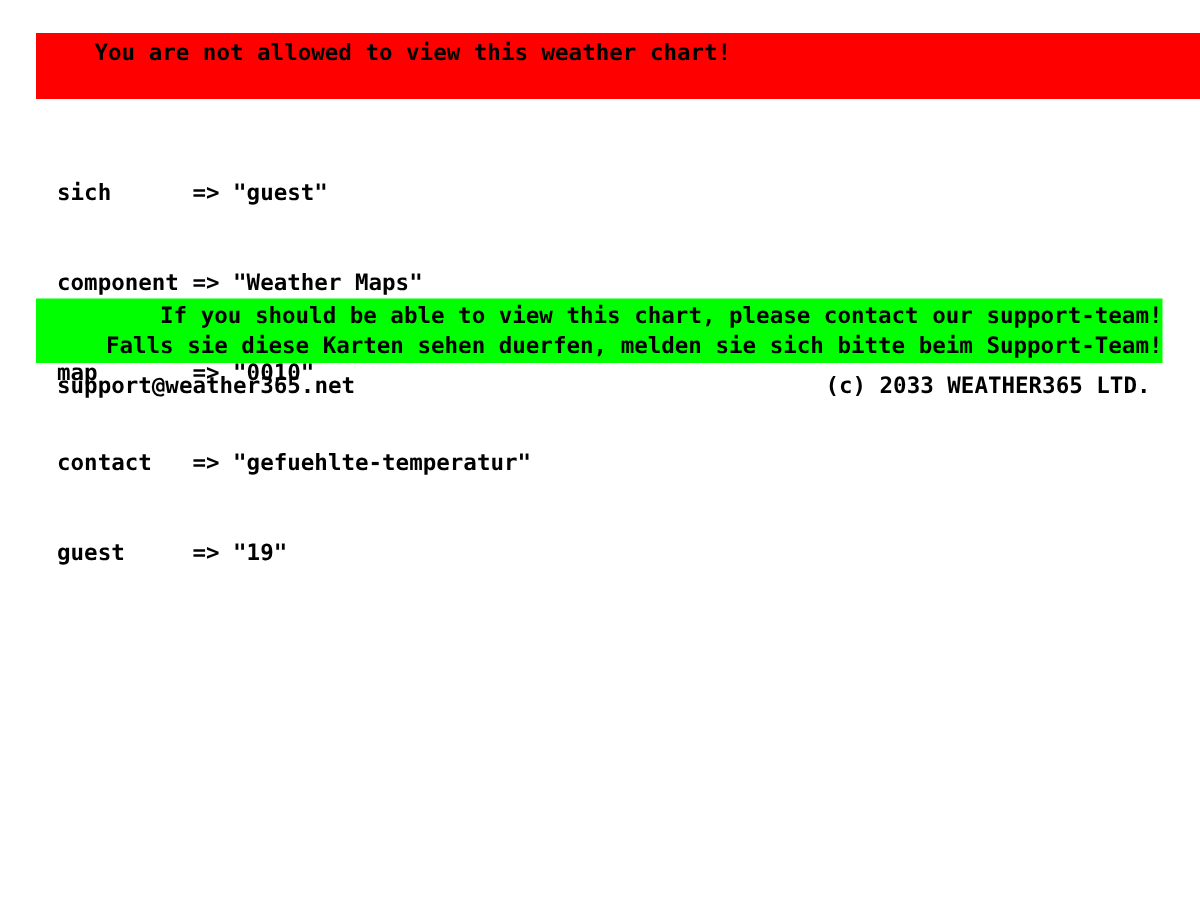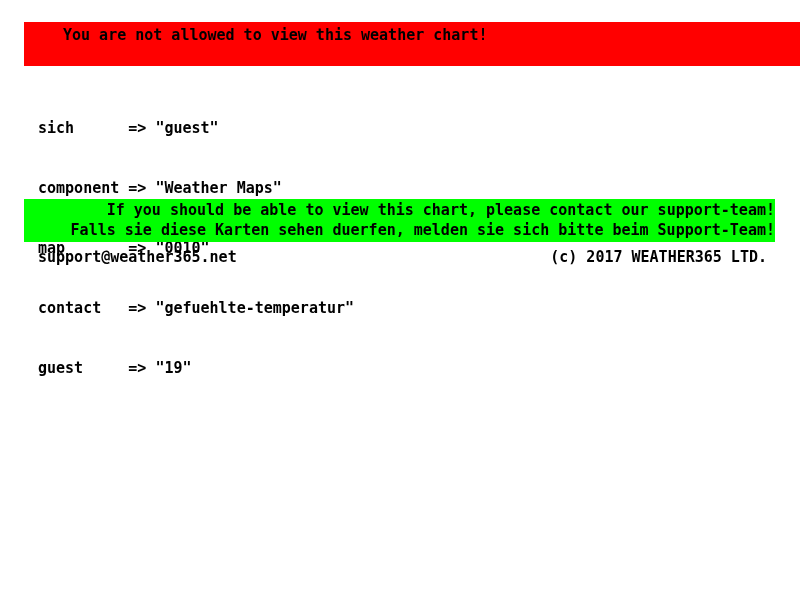--- a/index.html
+++ b/index.html
@@ -78,14 +78,14 @@
   <div class="param-row"><span class="param-key">guest</span><span class="param-arrow">=&gt;</span><span class="param-value">"19"</span></div>
 </div>
 
 <div class="banner banner-support" style="background-color: rgb(0, 255, 0); text-align: right;">
   <div class="banner-line">If you should be able to view this chart, please contact our support-team!</div>
   <div class="banner-line">Falls sie diese Karten sehen duerfen, melden sie sich bitte beim Support-Team!</div>
 </div>
 
 <div class="footer">
   <span>support@weather365.net</span>
-  <span>(c) 2017 WEATHER365 LTD.</span>
+  <span>(c) 2033 WEATHER365 LTD.</span>
 </div>
 
 </body></html>

